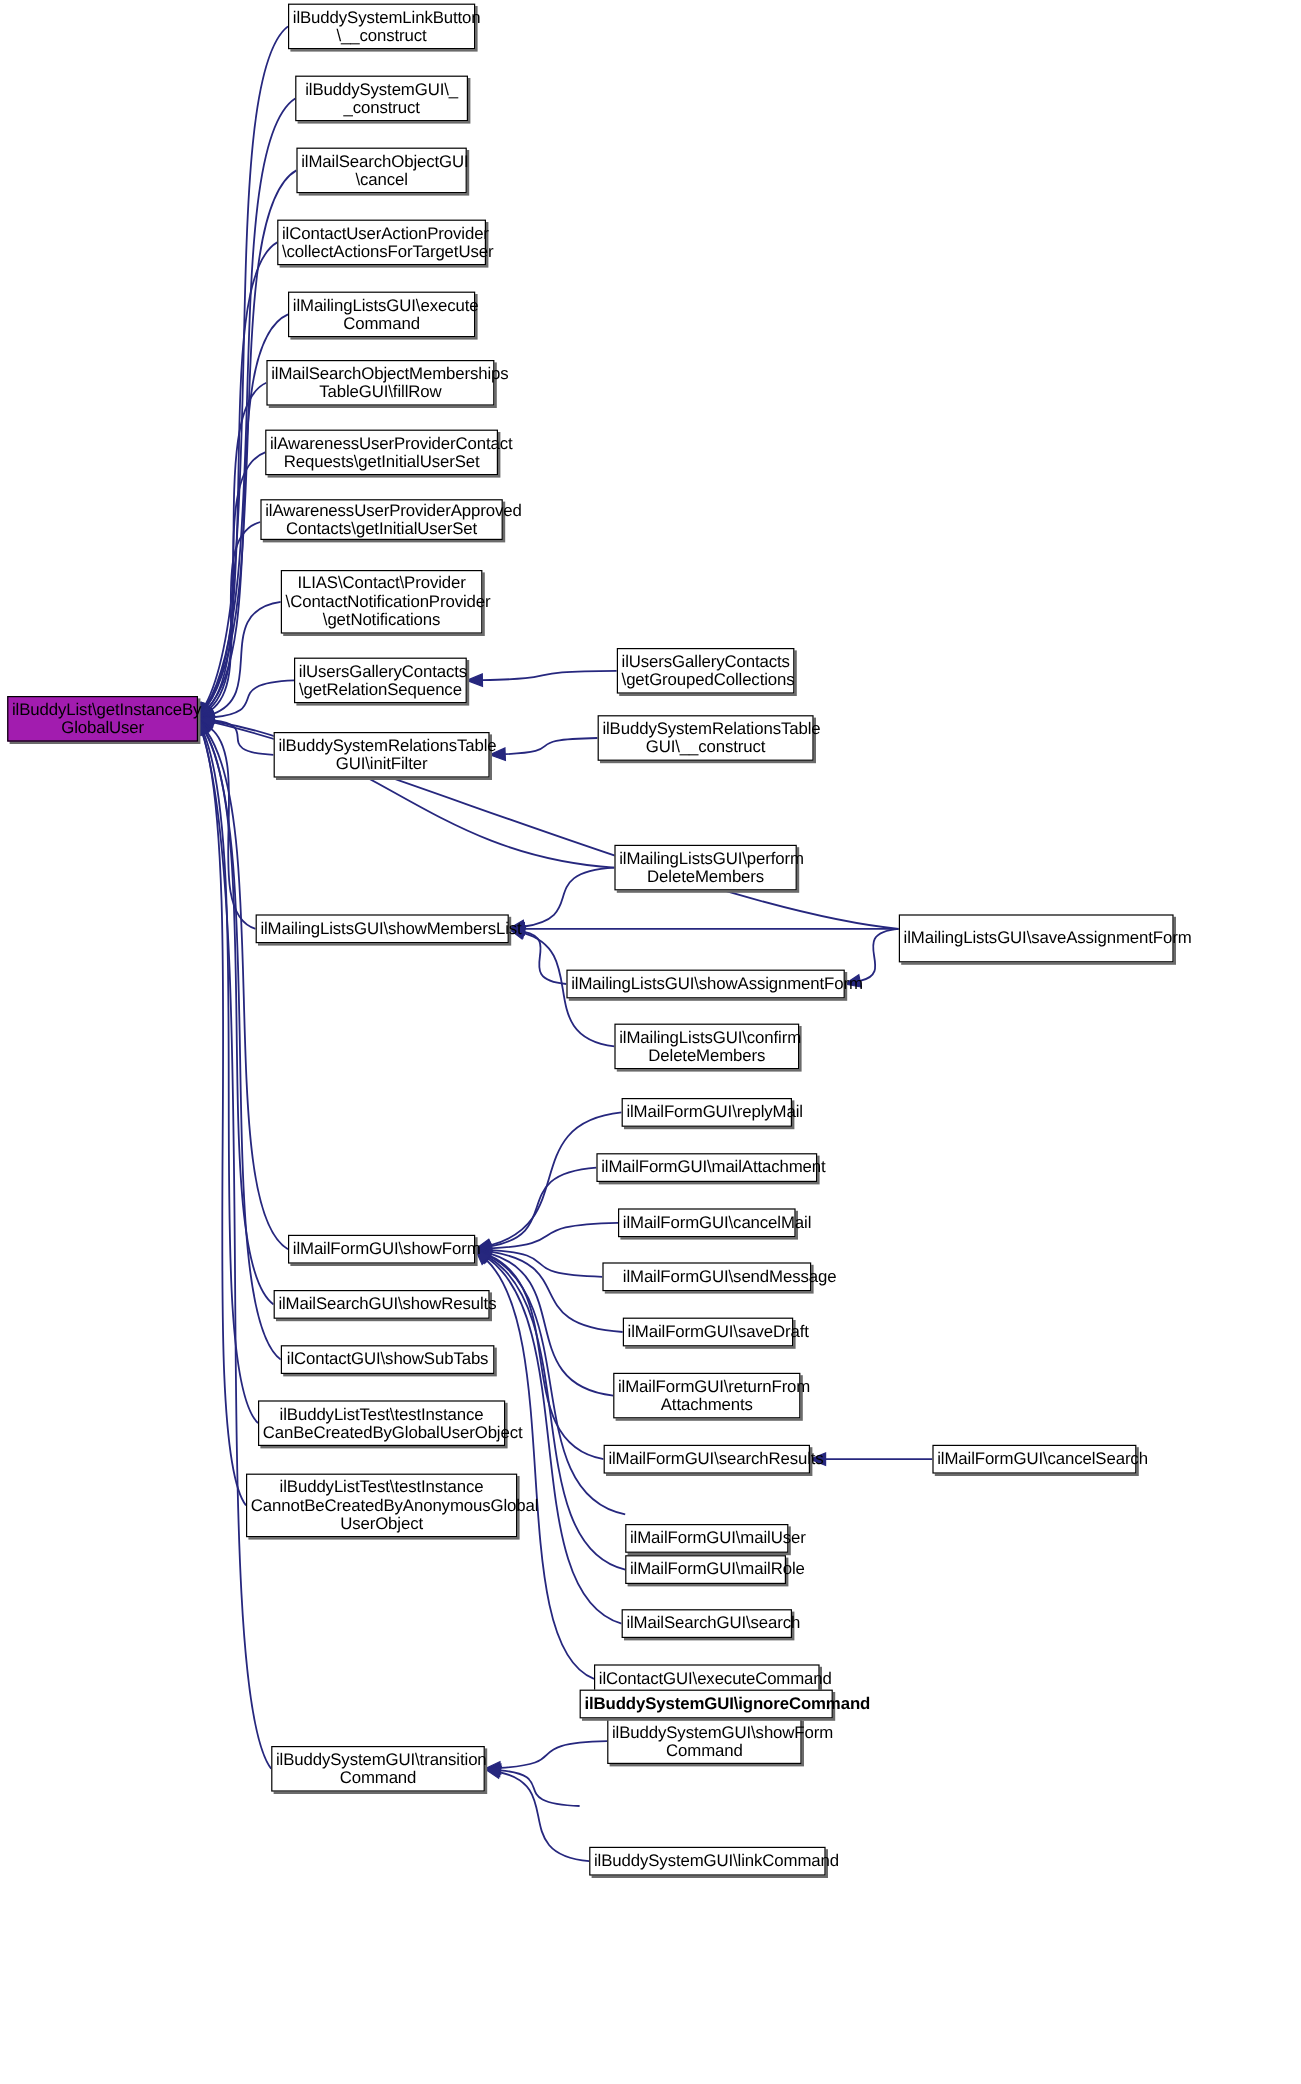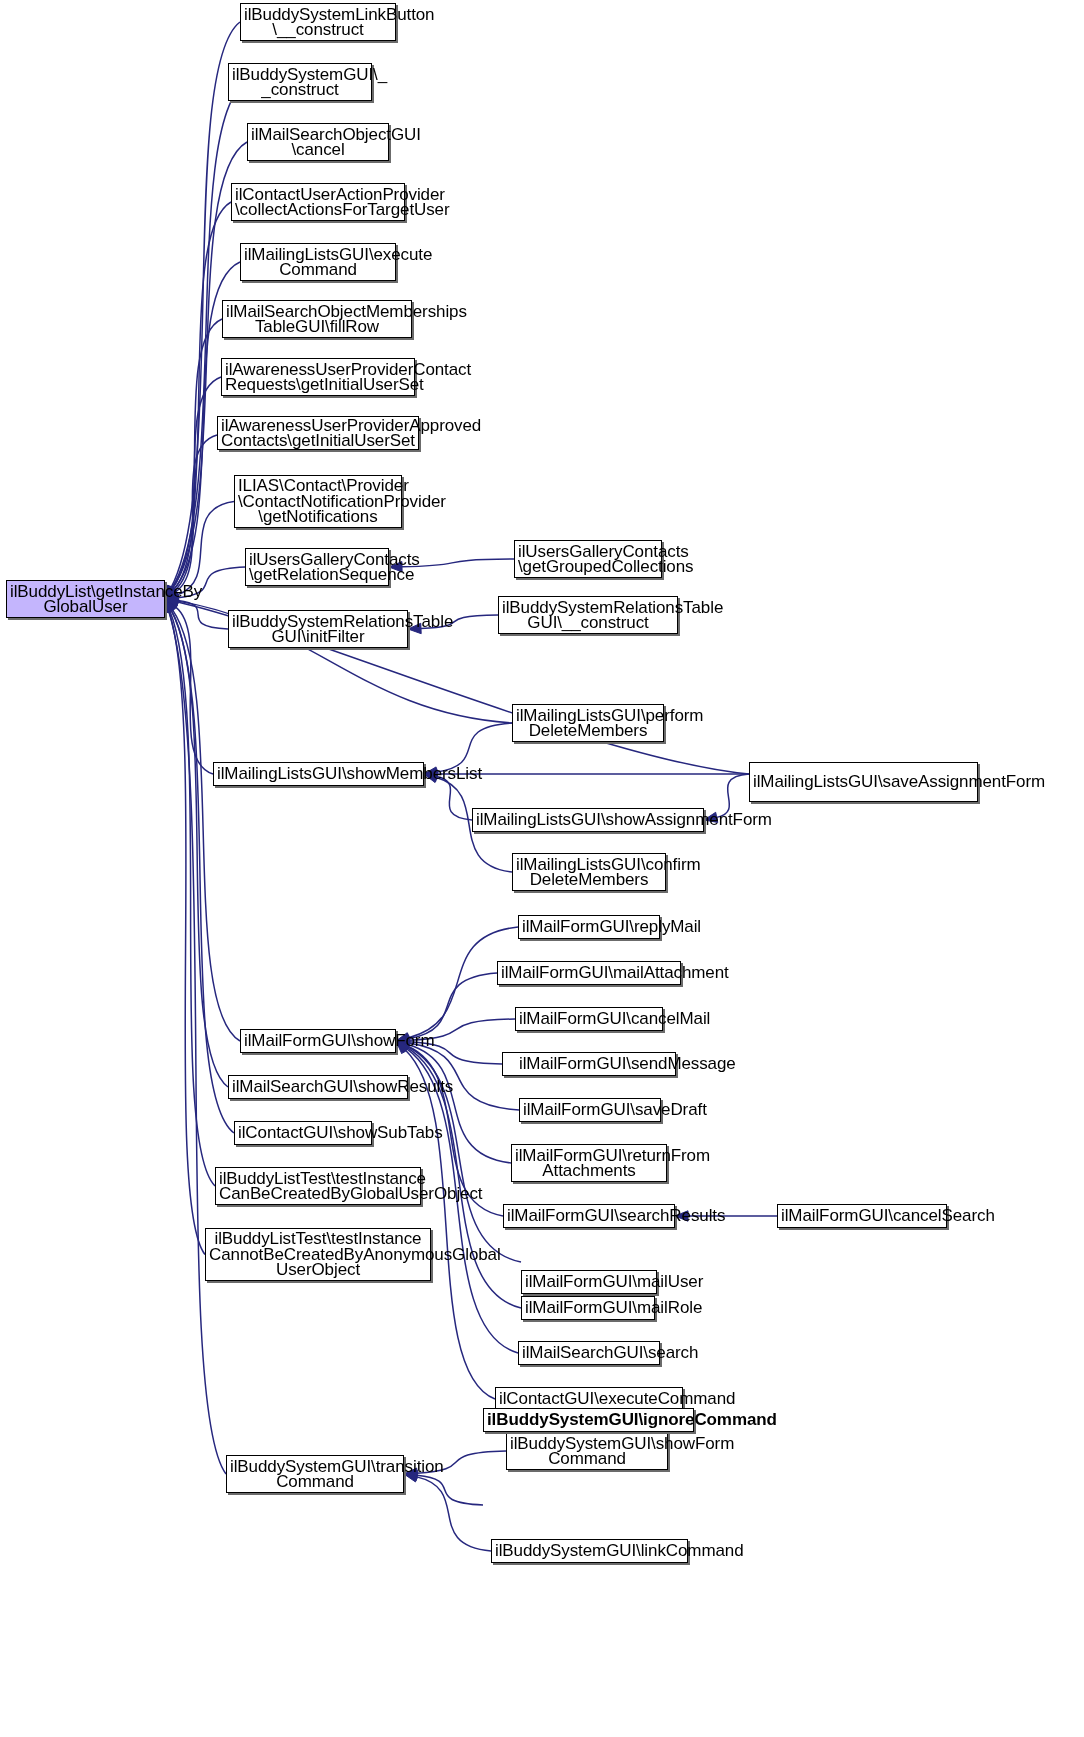--- a/index.html
+++ b/index.html
@@ -1,23 +1,23 @@
 <!DOCTYPE html>
 <html><head>
 <meta charset="utf-8">
 <style>
   html,body{margin:0;padding:0;background:#ffffff;}
   body{font-family:"Liberation Sans",sans-serif;}
   #graph-root{position:relative;width:1084px;height:1737px;background:#fff;overflow:hidden;}
   #graph-svg{position:absolute;left:0;top:0;width:1084px;height:1737px;}
   .node-box{position:absolute;box-sizing:border-box;display:flex;align-items:center;justify-content:center;
             text-align:center;background:#ffffff;border:1px solid #000000;
-            box-shadow:2px 2px 0 0 #6b6b6b;font-size:17px;line-height:15.5px;color:#000;
+            box-shadow:2px 2px 0 0 #6b6b6b;font-size:14px;line-height:15.5px;color:#000;
             letter-spacing:-0.1px;padding:0 3px;white-space:pre-line;}
-  .node-box.root{background:#c4b5fd;border:1px solid #000;}
+  .node-box.root{background:#a21caf;border:1px solid #000;}
   .node-label{display:block;width:100%;}
 </style>
 </head>
 <body>
 
 <div id="graph-root">
   <svg id="graph-svg" viewBox="0 0 1084 1737" xmlns="http://www.w3.org/2000/svg">
       <g>
         <path d="M240,22 C178.75,68.16 226.25,483.6 171.09465233227345,587.5171774833574" fill="none" stroke="#26277e" stroke-width="1.5"></path>
         <polygon points="165,599 166.50152332561643,585.079316550448 175.68778133893048,589.9550384162668" fill="#26277e" stroke="#26277e"></polygon>
@@ -185,21 +185,21 @@
       <g>
         <path d="M491,1551 C423.15,1544.84 471.85,1489.4 416.677552547802,1476.8774400771724" fill="none" stroke="#26277e" stroke-width="1.5"></path>
         <polygon points="404,1474 417.828528578671,1471.8064190580517 415.526576516933,1481.9484610962932" fill="#26277e" stroke="#26277e"></polygon>
       </g>
     </svg>
   <div id="node-layer">
       <div class="node-box root" style="left: 6px; top: 580px; width: 159px; height: 38px;"><span class="node-label">ilBuddyList\getInstanceBy
 GlobalUser</span></div>
       <div class="node-box" style="left: 240px; top: 3px; width: 156px; height: 38px;"><span class="node-label">ilBuddySystemLinkButton
 \__construct</span></div>
-      <div class="node-box" style="left: 228px; top: 63px; width: 144px; height: 38px;"><span class="node-label">ilBuddySystemGUI\_
+      <div class="node-box" style="left: 246px; top: 63px; width: 144px; height: 38px;"><span class="node-label">ilBuddySystemGUI\_
 _construct</span></div>
       <div class="node-box" style="left: 247px; top: 123px; width: 142px; height: 38px;"><span class="node-label">ilMailSearchObjectGUI
 \cancel</span></div>
       <div class="node-box" style="left: 231px; top: 183px; width: 174px; height: 38px;"><span class="node-label">ilContactUserActionProvider
 \collectActionsForTargetUser</span></div>
       <div class="node-box" style="left: 240px; top: 243px; width: 156px; height: 38px;"><span class="node-label">ilMailingListsGUI\execute
 Command</span></div>
       <div class="node-box" style="left: 222px; top: 300px; width: 190px; height: 38px;"><span class="node-label">ilMailSearchObjectMemberships
 TableGUI\fillRow</span></div>
       <div class="node-box" style="left: 221px; top: 358px; width: 194px; height: 38px;"><span class="node-label">ilAwarenessUserProviderContact
@@ -232,21 +232,21 @@
       <div class="node-box" style="left: 511px; top: 1144px; width: 156px; height: 38px;"><span class="node-label">ilMailFormGUI\returnFrom
 Attachments</span></div>
       <div class="node-box" style="left: 503px; top: 1204px; width: 172px; height: 24px;"><span class="node-label">ilMailFormGUI\searchResults</span></div>
       <div class="node-box" style="left: 777px; top: 1204px; width: 170px; height: 24px;"><span class="node-label">ilMailFormGUI\cancelSearch</span></div>
       <div class="node-box" style="left: 521px; top: 1250px; width: 136px; height: 24px; margin-top: 20px;"><span class="node-label">ilMailFormGUI\mailUser</span></div>
       <div class="node-box" style="left: 521px; top: 1296px; width: 134px; height: 24px;"><span class="node-label">ilMailFormGUI\mailRole</span></div>
       <div class="node-box" style="left: 518px; top: 1341px; width: 142px; height: 24px;"><span class="node-label">ilMailSearchGUI\search</span></div>
       <div class="node-box" style="left: 495px; top: 1387px; width: 188px; height: 24px;"><span class="node-label">ilContactGUI\executeCommand</span></div>
       <div class="node-box" style="left: 240px; top: 1029px; width: 156px; height: 24px;"><span class="node-label">ilMailFormGUI\showForm</span></div>
       <div class="node-box" style="left: 228px; top: 1075px; width: 180px; height: 24px;"><span class="node-label">ilMailSearchGUI\showResults</span></div>
-      <div class="node-box" style="left: 234px; top: 1121px; width: 138px; height: 24px;"><span class="node-label">ilContactGUI\showSubTabs</span></div>
+      <div class="node-box" style="left: 234px; top: 1121px; width: 178px; height: 24px;"><span class="node-label">ilContactGUI\showSubTabs</span></div>
       <div class="node-box" style="left: 215px; top: 1167px; width: 206px; height: 38px;"><span class="node-label">ilBuddyListTest\testInstance
 CanBeCreatedByGlobalUserObject</span></div>
       <div class="node-box" style="left: 205px; top: 1228px; width: 226px; height: 53px;"><span class="node-label">ilBuddyListTest\testInstance
 CannotBeCreatedByAnonymousGlobal
 UserObject</span></div>
       <div class="node-box" style="left: 226px; top: 1455px; width: 178px; height: 38px;"><span class="node-label">ilBuddySystemGUI\transition
 Command</span></div>
       <div class="node-box" style="left: 506px; top: 1432px; width: 162px; height: 38px;"><span class="node-label">ilBuddySystemGUI\showForm
 Command</span></div>
       <div class="node-box" style="left: 483px; top: 1408px; width: 211px; height: 24px; font-weight: bold;"><span class="node-label">ilBuddySystemGUI\ignoreCommand</span></div>

